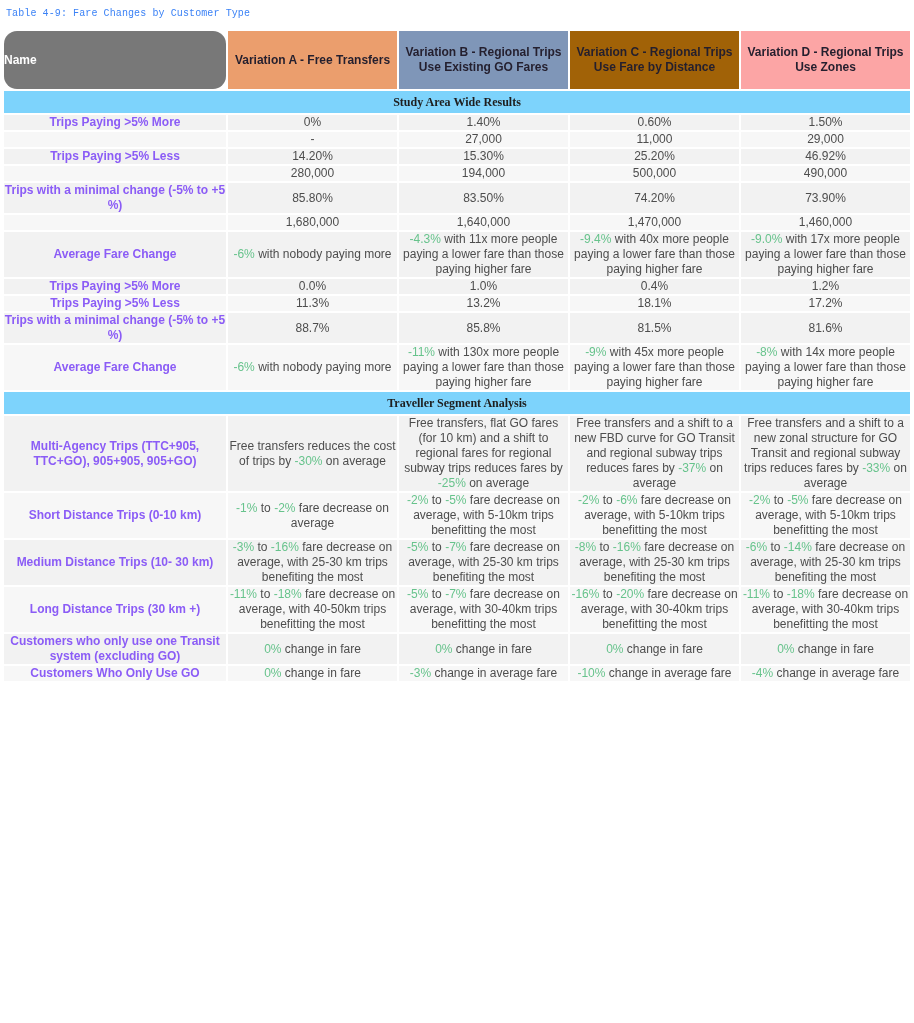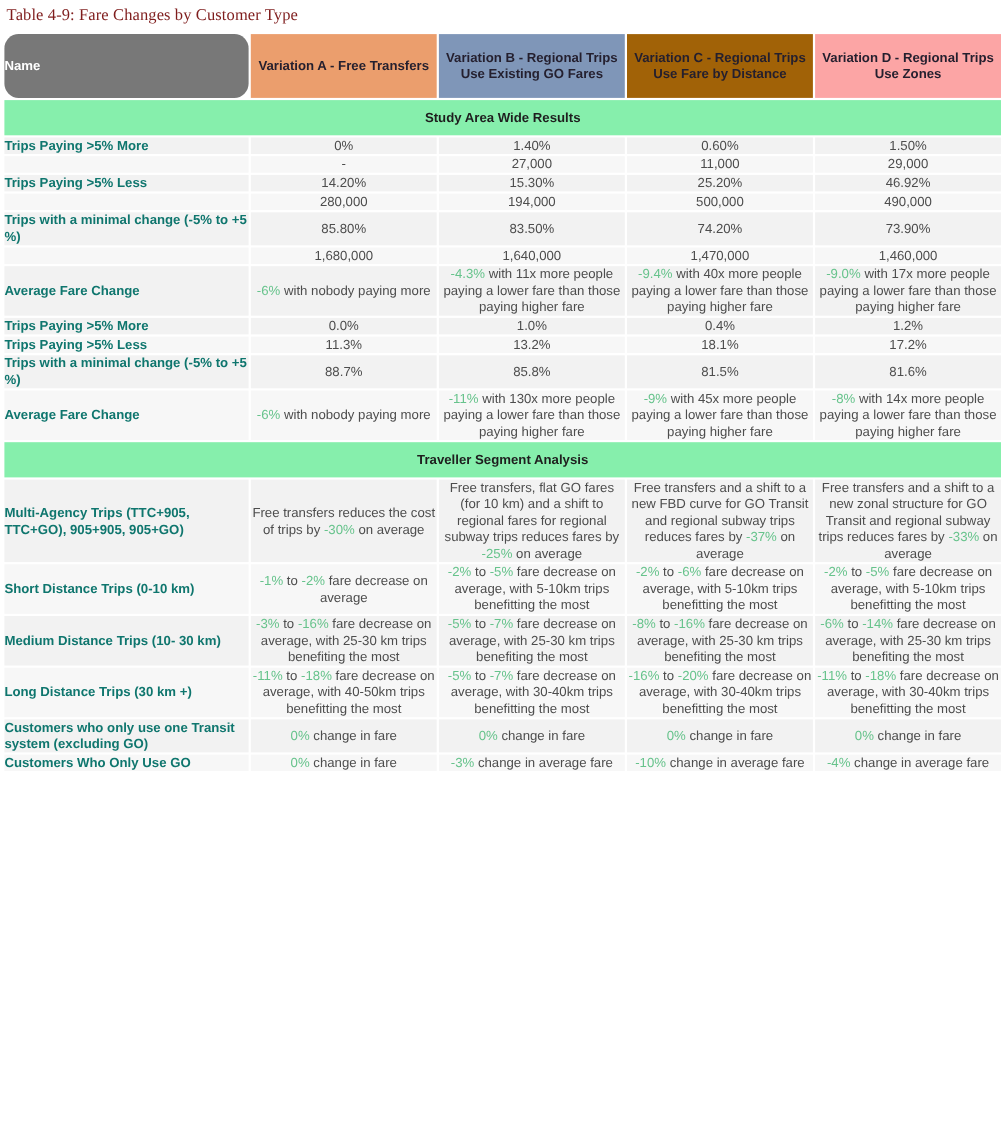--- a/index.html
+++ b/index.html
@@ -8,23 +8,23 @@
     background: #ffffff;
   }
   body {
     width: 914px;
     height: 1023px;
     font-family: "Liberation Sans", sans-serif;
     color: #3f3f3f;
     overflow: hidden;
   }
   #page-title {
-    font-family: Liberation Serif, serif;
-    font-size: 15px;
-    color: #7f1d1d;
+    font-family: Liberation Mono, monospace;
+    font-size: 10px;
+    color: #3b82f6;
     padding: 5px 0 6px 6px;
     line-height: 18px;
     letter-spacing: 0.1px;
   }
   table.fare-table {
     border-collapse: separate;
     border-spacing: 2px 2px;
     width: 910px;
     margin: 0 0 0 2px;
     table-layout: fixed;
@@ -59,37 +59,39 @@
     line-height: 14px;
     height: 58px;
   }
   td.hdr-a { background: #eb9e6d; }
   td.hdr-b { background: #7f96b8; }
   td.hdr-c { background: #a16207; }
   td.hdr-d { background: #fca5a5; }
 
   
   td.section-band {
-    background: #86efac;
+    background: #7dd3fc;
     color: #1e1e1e;
     font-weight: bold;
     font-size: 12px;
     text-align: center;
-    height: 32px;
+    height: 22px;
     line-height: 21px;
+    font-family: Liberation Serif, serif;
   }
 
   
   td.rowhdr {
     background: #f2f2f2;
     font-weight: bold;
     font-size: 12px;
-    color: #0f766e;
+    color: #8b5cf6;
     padding: 6px 8px 6px 13px;
     line-height: 15px;
+    text-align: center;
   }
   td.val {
     background: #f2f2f2;
     text-align: center;
     color: #4d4d4d;
     font-size: 12.5px;
     padding: 5px 6px;
   }
   td.val.light { background: #f7f7f7; }
   td.rowhdr.light { background: #f7f7f7; }

